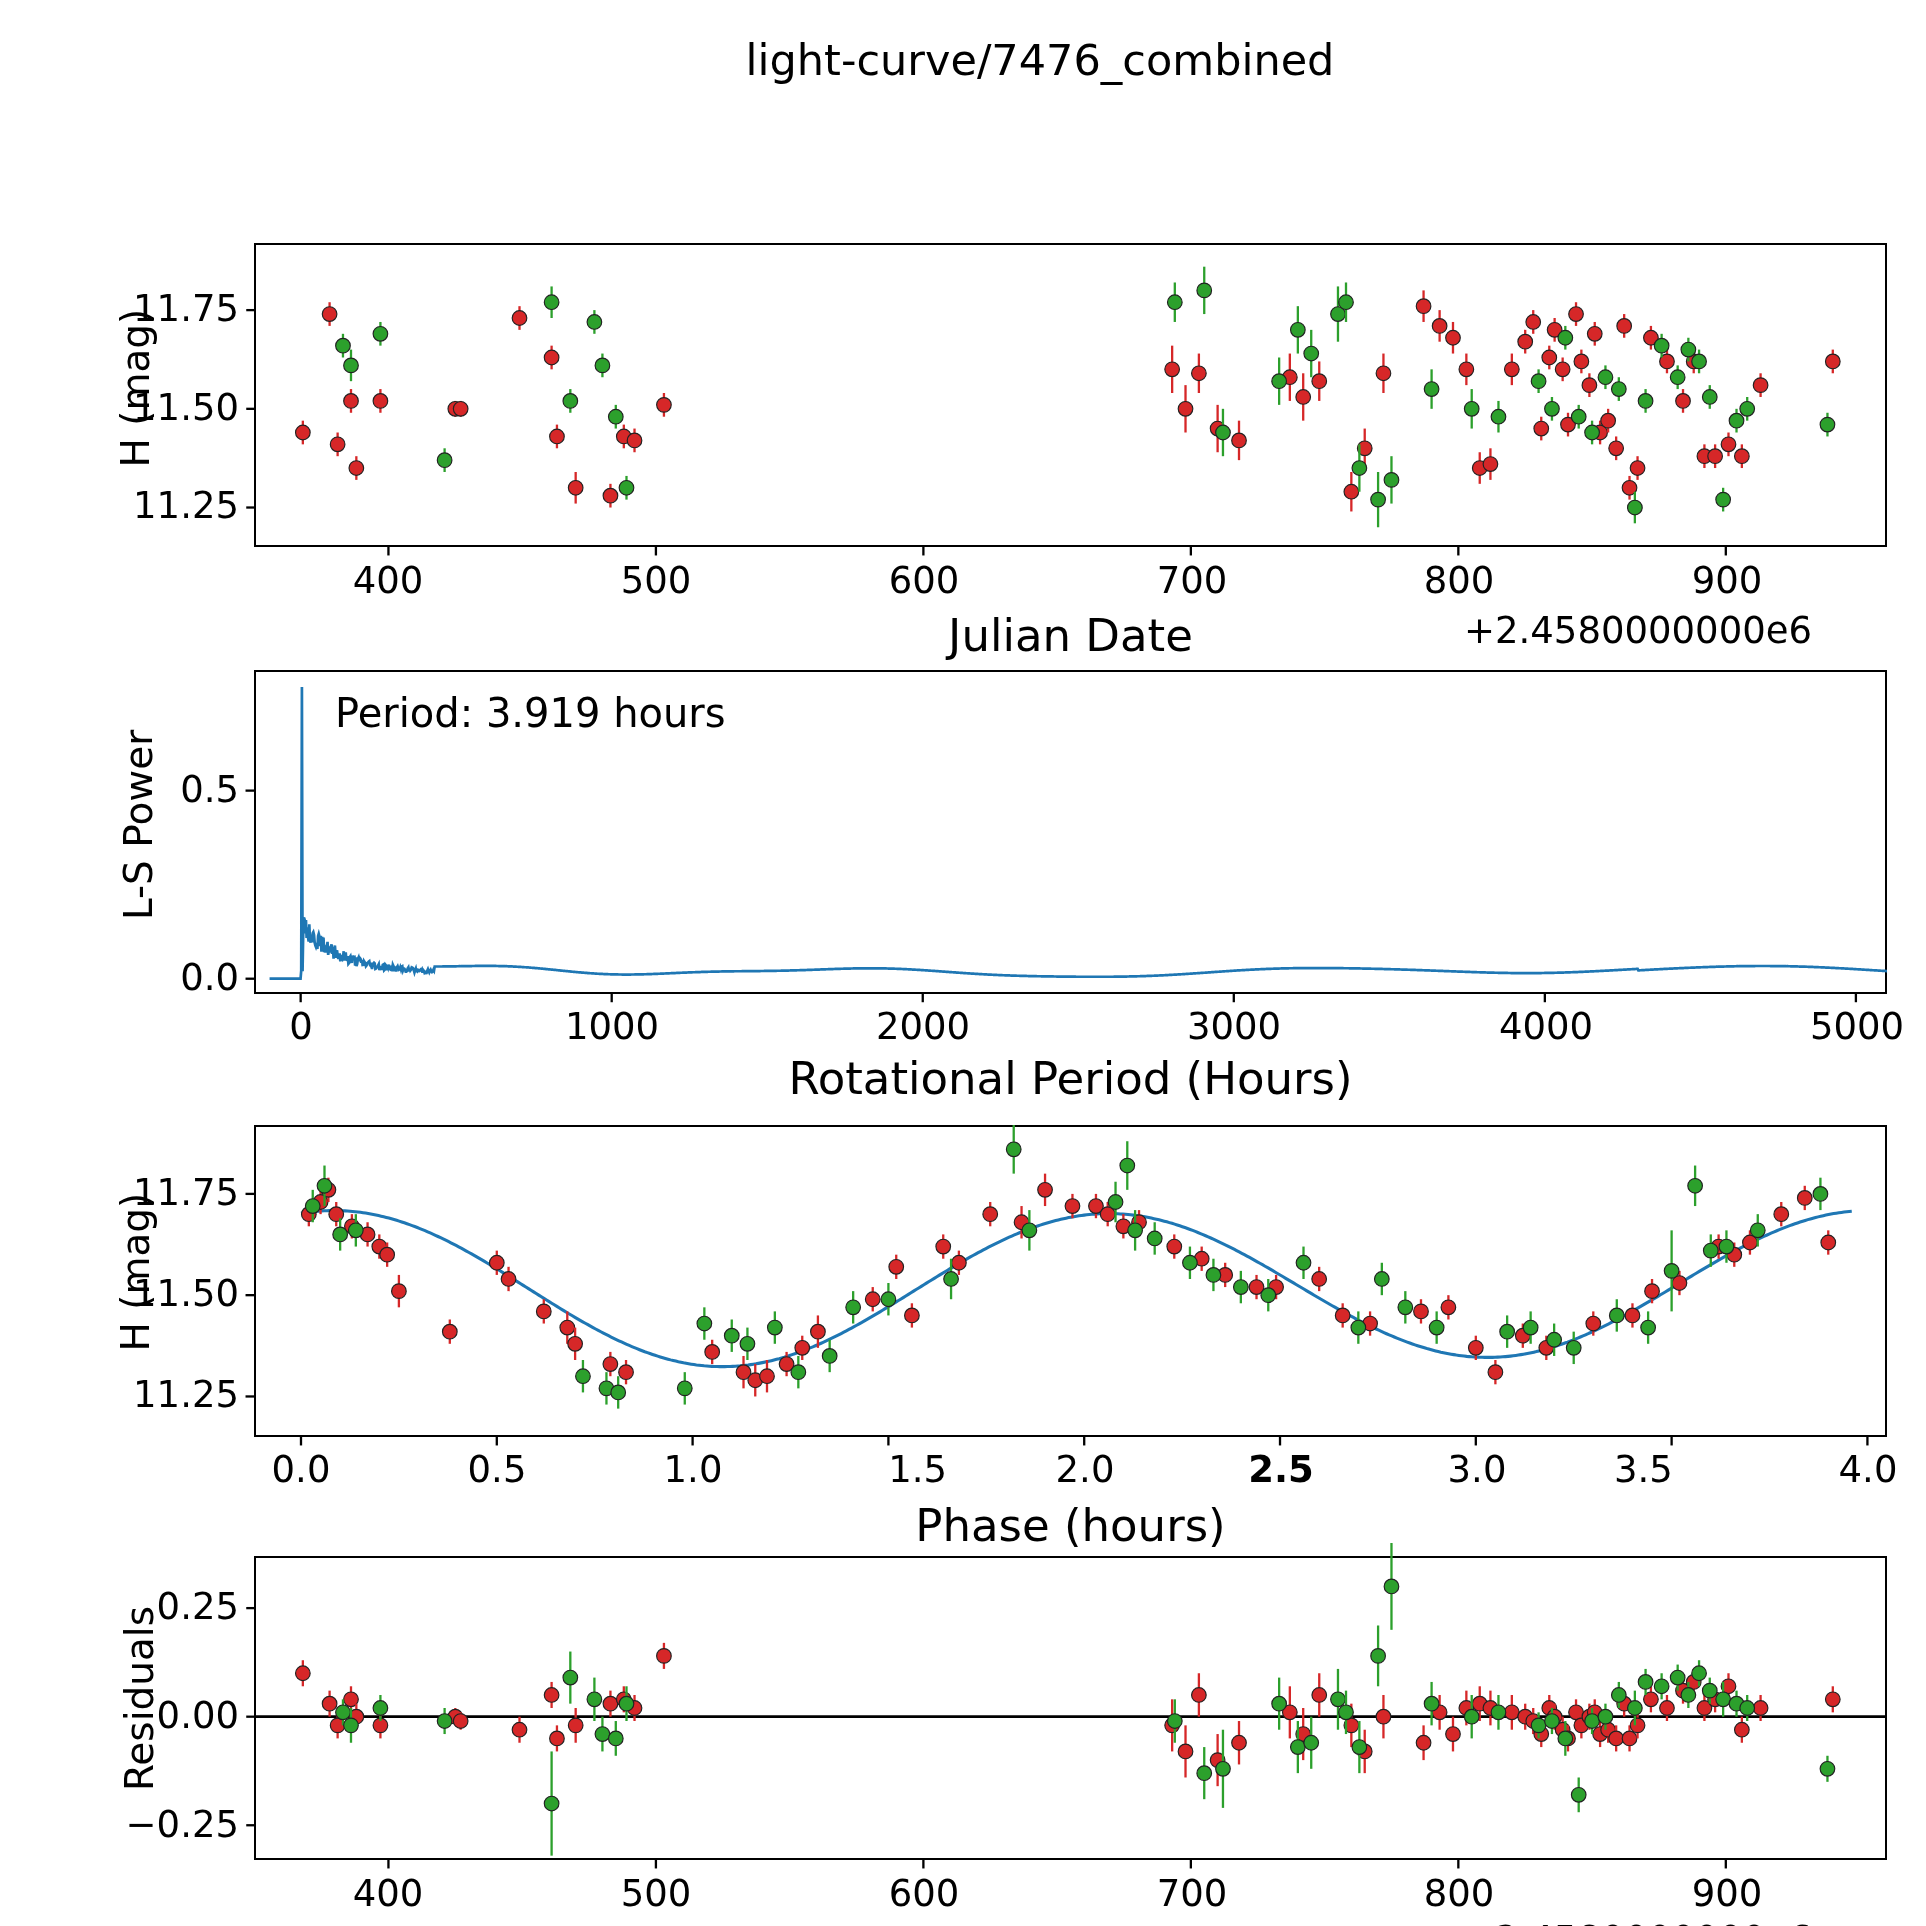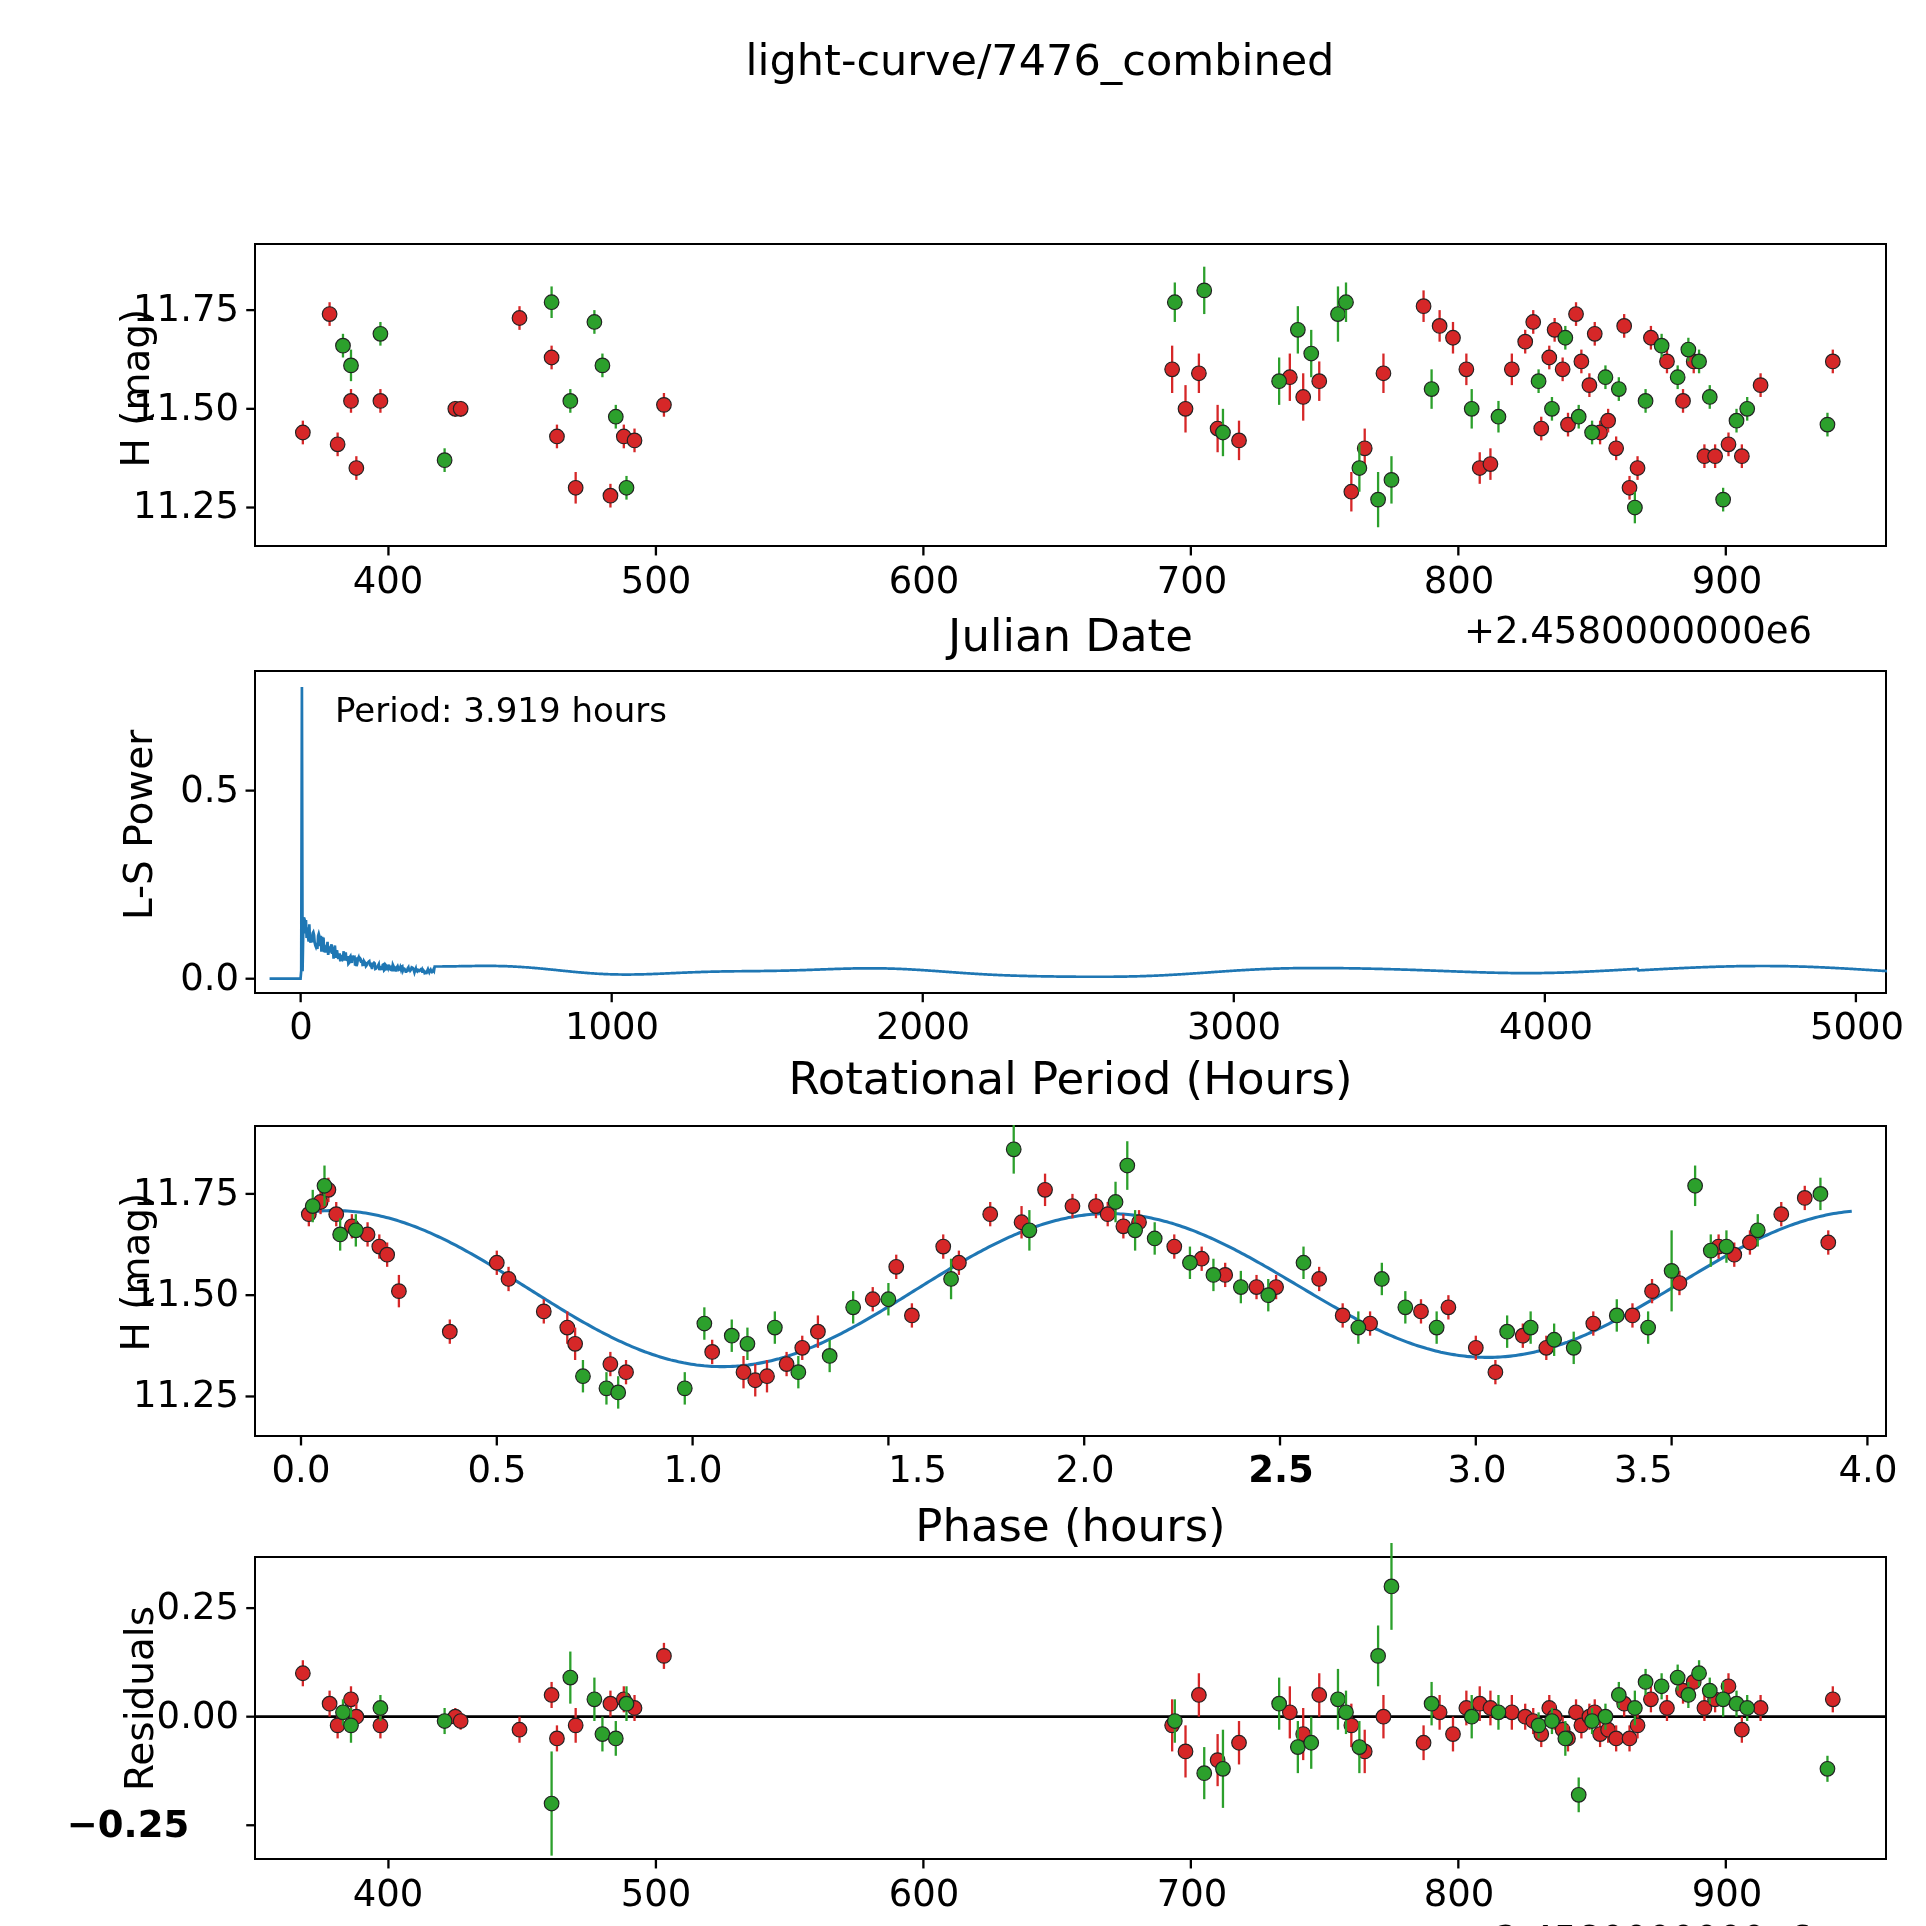--- a/index.html
+++ b/index.html
@@ -6,21 +6,21 @@
   body{width:2080px;height:2080px;font-family:"DejaVu Sans",sans-serif;color:#000;}
   .page{position:relative;width:2080px;height:2080px;}
   .title{position:absolute;left:0;top:35px;width:2080px;text-align:center;font-size:43px;}
   .panel{position:absolute;}
   .frame{position:absolute;left:0;top:0;width:100%;height:100%;border:2.3px solid #000;box-sizing:border-box;}
   svg{position:absolute;left:0;top:0;overflow:visible;}
   .ylabel{position:absolute;transform-origin:center center;font-size:39px;white-space:nowrap;}
   .xlabel{position:absolute;font-size:45px;white-space:nowrap;}
   .tick{position:absolute;font-size:37px;white-space:nowrap;}
   .offset{position:absolute;font-size:37px;white-space:nowrap;}
-  .annot{position:absolute;font-size:34px;white-space:nowrap;}
+  .annot{position:absolute;font-size:40px;white-space:nowrap;}
 </style>
 </head>
 <body>
 
 <div class="page">
 
   <div class="title">light-curve/7476_combined</div>
 
   <div class="panel" id="p1" style="left:254px;top:243px;width:1633px;height:304px;">
     <div class="frame"></div>
@@ -772,21 +772,21 @@
   <div class="ylabel" style="left:35px;top:1676px;width:208px;text-align:center;transform:rotate(-90deg);">Residuals</div>
   <div id="p4-xticks">
       <div class="tick" style="left: 330px; top: 1872px; width: 116px; text-align: center;">400</div>
       <div class="tick" style="left: 598px; top: 1872px; width: 116px; text-align: center;">500</div>
       <div class="tick" style="left: 866px; top: 1872px; width: 116px; text-align: center;">600</div>
       <div class="tick" style="left: 1134px; top: 1872px; width: 116px; text-align: center;">700</div>
       <div class="tick" style="left: 1401px; top: 1872px; width: 116px; text-align: center;">800</div>
       <div class="tick" style="left: 1669px; top: 1872px; width: 116px; text-align: center;">900</div>
     </div>
   <div id="p4-yticks">
-      <div class="tick" style="top: 1803px; left: 28px; width: 200px; text-align: center; font-weight: bold;">−0.25</div>
+      <div class="tick" style="top: 1803px; left: 39px; width: 200px; text-align: right;">−0.25</div>
       <div class="tick" style="top: 1694px; left: 39px; width: 200px; text-align: right;">0.00</div>
       <div class="tick" style="top: 1585px; left: 39px; width: 200px; text-align: right;">0.25</div>
     </div>
   <div class="xlabel" style="left:254px;top:1918px;width:1633px;text-align:center;">Julian Date</div>
   <div class="offset" style="left:1464px;top:1918px;">+2.4580000000e6</div>
 
 </div>
 
 
 </body></html>

